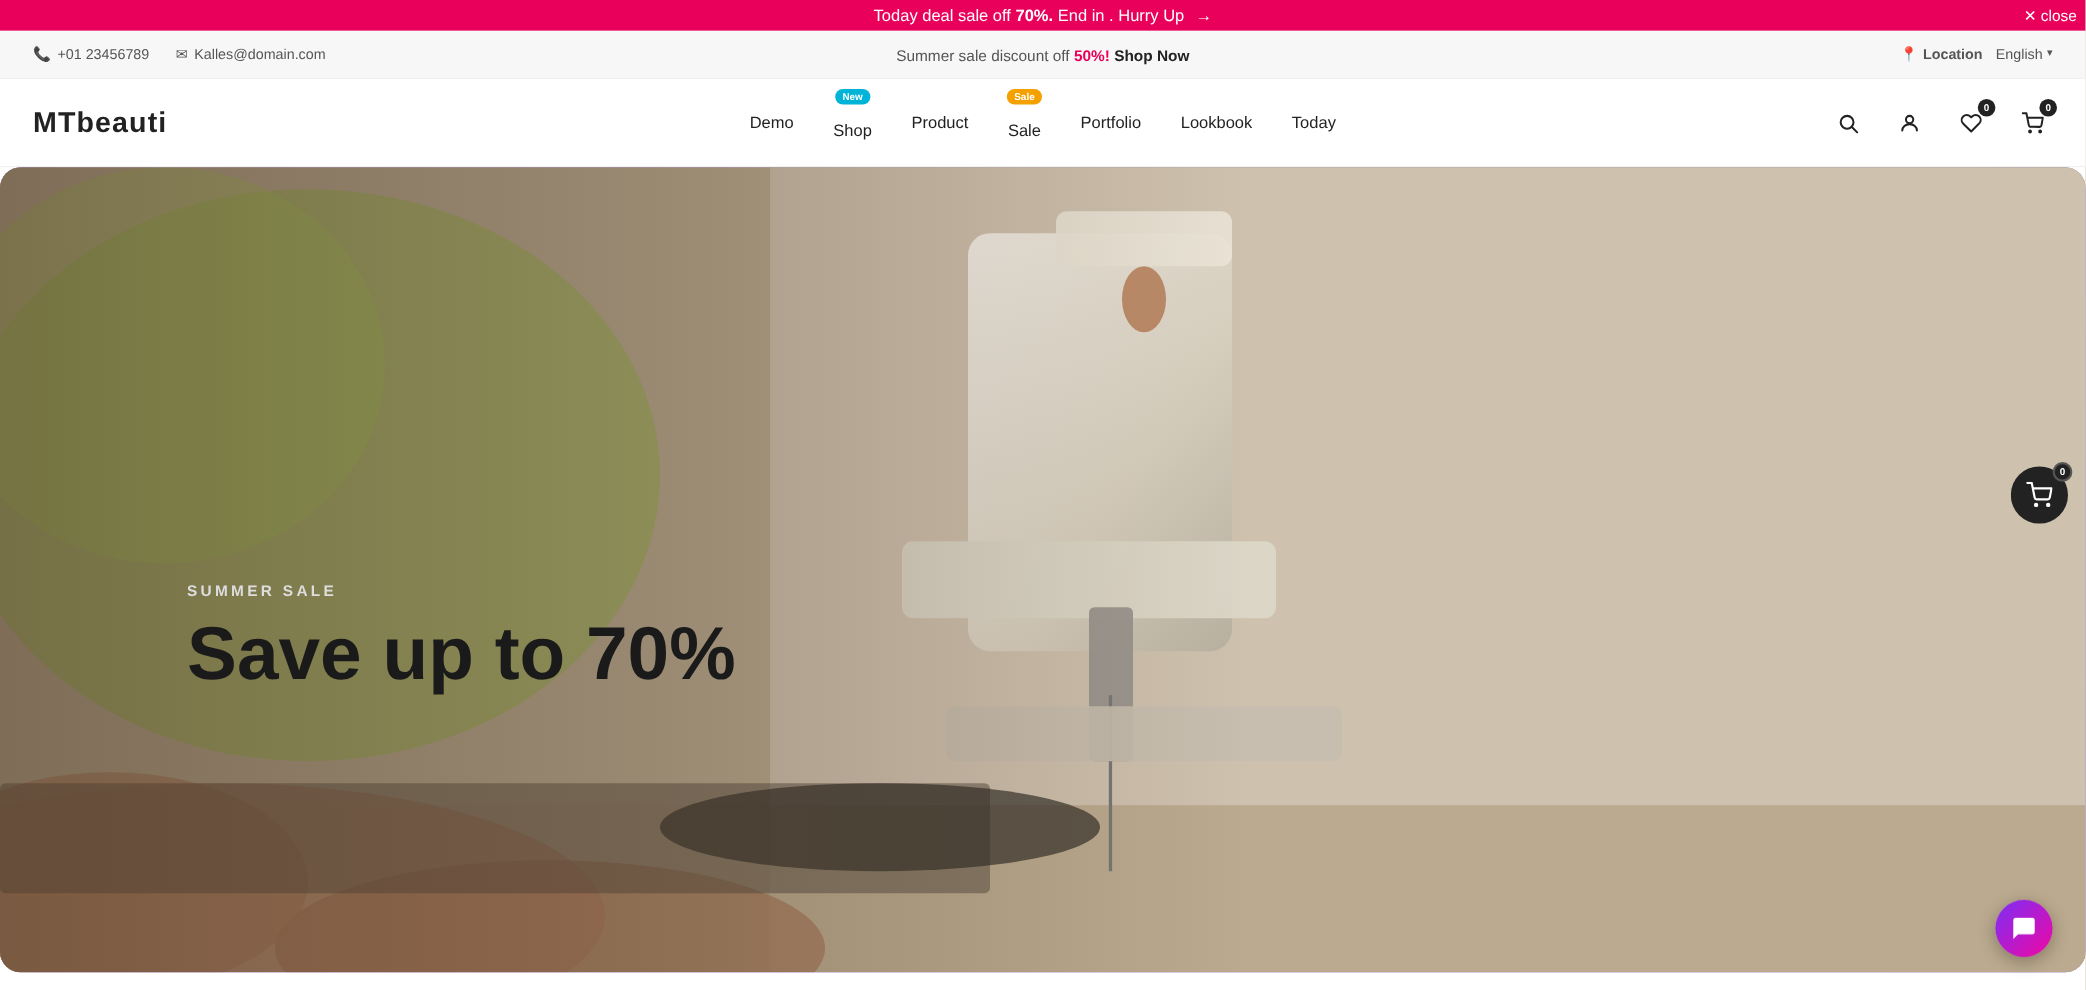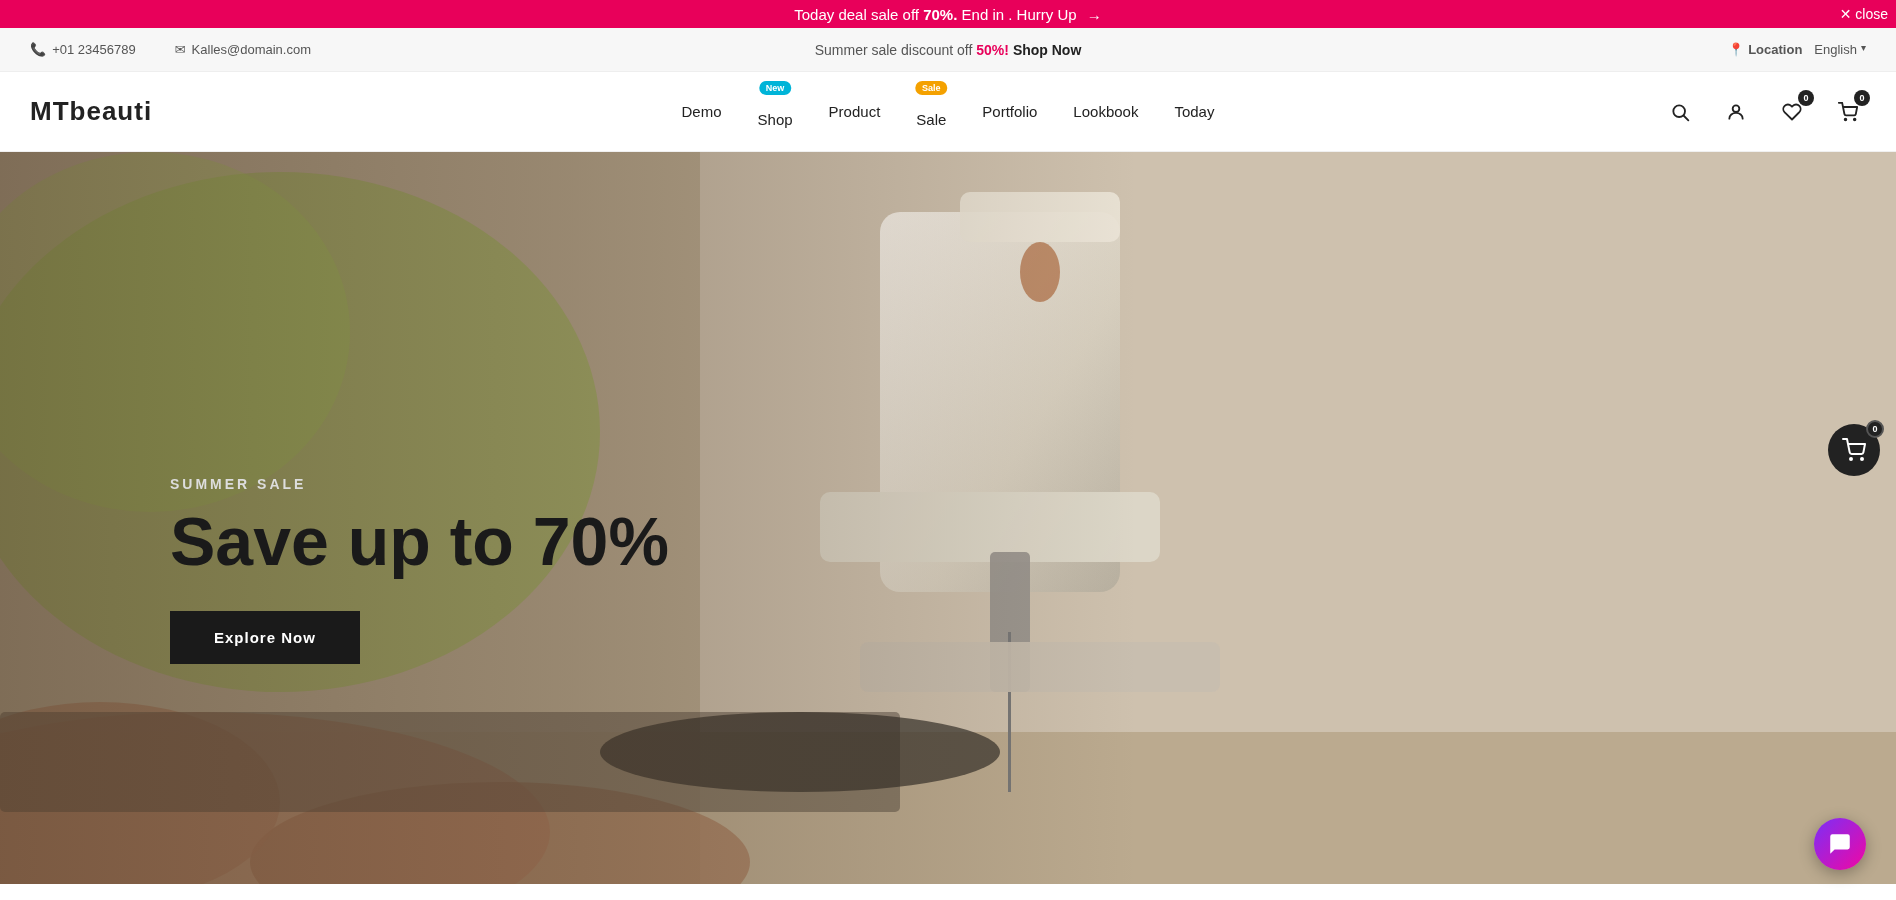--- a/index.html
+++ b/index.html
@@ -32,21 +32,21 @@
       background: #f7f7f7;
       border-bottom: 1px solid #eee;
       display: flex;
       align-items: center;
       justify-content: space-between;
       height: 44px;
       padding: 0 30px;
       font-size: 13px;
       color: #555;
     }
-    .info-bar-left { display: flex; align-items: flex-start; gap: 39px; }
+    .info-bar-left { display: flex; align-items: flex-start; gap: 24px; }
     .info-bar-contact { display: flex; align-items: center; gap: 6px; }
     .info-bar-center { position: absolute; left: 50%; transform: translateX(-50%); font-size: 14px; color: #555; }
     .info-bar-center .highlight { color: #e8005a; font-weight: 700; }
     .info-bar-center .shop-now { color: #222; font-weight: 600; cursor: pointer; text-decoration: none; }
     .info-bar-right { display: flex; align-items: center; gap: 12px; }
     .info-bar-location { display: flex; align-items: center; gap: 4px; cursor: pointer; font-weight: bold; }
     .info-bar-lang { display: flex; gap: 4px; cursor: pointer; }
     .chevron-down { font-size: 10px; }
 
     
@@ -131,20 +131,21 @@
       font-weight: 700;
     }
 
     
     .hero {
       position: relative;
       width: 100%;
       height: 732px;
       overflow: hidden;
       background: #8b5cf6;
+      border-radius: 19px;
     }
     .hero-bg {
       width: 100%;
       height: 100%;
       background:
         linear-gradient(to right,
           rgba(80,60,40,0.55) 0%,
           rgba(80,60,40,0.3) 30%,
           rgba(80,60,40,0.0) 60%,
           rgba(80,60,40,0.0) 100%
@@ -401,21 +402,20 @@
           <stop offset="60%" stop-color="#d8d0c0"></stop>
           <stop offset="100%" stop-color="#b8b0a0"></stop>
         </linearGradient>
       </defs>
     </svg>
   </div>
   <div class="hero-bg"></div>
   <div class="hero-content">
     <div class="hero-sub-title">SUMMER SALE</div>
     <div class="hero-main-title">Save up to 70%</div>
-    <button class="hero-cta">Explore Now</button>
   </div>
 </div>
 
 <div class="floating-cart" style="position:fixed;right:16px;top:50%;transform:translateY(-50%);z-index:200;width:52px;height:52px;border-radius:50%;background:#222;display:flex;align-items:center;justify-content:center;">
   <svg width="24" height="24" viewBox="0 0 24 24" fill="none" stroke="#fff" stroke-width="2" stroke-linecap="round" stroke-linejoin="round">
     <circle cx="9" cy="21" r="1"></circle>
       <circle cx="20" cy="21" r="1"></circle>
     <path d="M1 1h4l2.7 13.4a2 2 0 0 0 2 1.6h9.7a2 2 0 0 0 2-1.6L23 6H6"></path>
   </svg>
   <div class="floating-cart-badge" style="position:absolute;top:-4px;right:-4px;background:#222;border:2px solid #555;color:#fff;border-radius:50%;width:18px;height:18px;font-size:9px;display:flex;align-items:center;justify-content:center;font-weight:700;">0</div>

